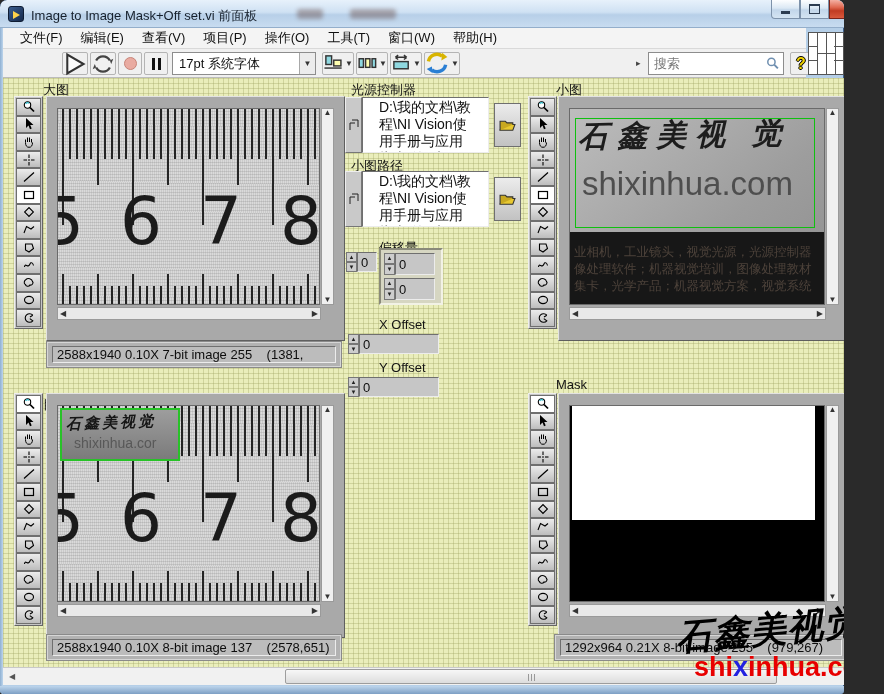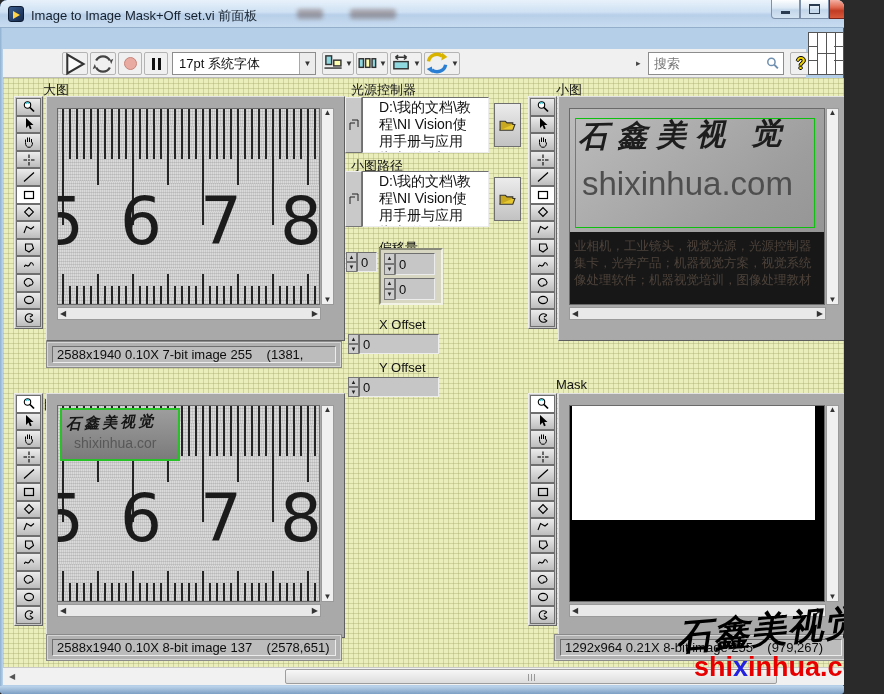--- a/index.html
+++ b/index.html
@@ -93,21 +93,21 @@
   .pasted-logo .cal{font-size:15px;font-style:italic;font-weight:bold;color:#161616;
     letter-spacing:3px;white-space:nowrap;margin:3px 0 0 4px;transform:rotate(-2deg);}
   .pasted-logo .url{font-size:14px;color:#585858;margin:3px 0 0 12px;white-space:nowrap;}
   
   .small-photo{position:absolute;inset:0;background:linear-gradient(140deg,#bdbdbd,#9d9d9d 60%,#8f8f8f);}
   .small-cal{position:absolute;left:8px;top:6px;font-size:30px;font-style:italic;font-weight:bold;
     color:#1d1d1d;letter-spacing:9px;white-space:nowrap;transform:rotate(-1deg);}
   .small-url{position:absolute;left:12px;top:56px;font-size:33px;color:#4e4e4e;white-space:nowrap;}
   .roi-rect{position:absolute;left:5px;top:9px;width:240px;height:110px;border:1px solid #10c010;}
   .small-band{position:absolute;left:0;right:0;bottom:0;height:72px;background:#171717;
-    color:#4d423a;font-size:12.5px;line-height:17px;padding:6px 0 0 4px;overflow:hidden;white-space:nowrap;}
+    color:#4d423a;font-size:12.5px;line-height:17px;padding:12px 0 0 4px;overflow:hidden;white-space:nowrap;}
   
   .mask-bg{position:absolute;inset:0;background:#000;}
   .mask-white{position:absolute;left:2px;top:0;width:243px;height:114px;background:#fff;}
   
   .status-box{position:absolute;height:27px;background:#b2b2b2;border:1px solid #8a8a8a;
     box-shadow:inset 0 0 0 1px #d6d6d6;padding:4px 5px;}
   .status-inner{width:100%;height:100%;background:#bcbcbc;border:1px solid;
     border-color:#6f6f6f #ececec #ececec #6f6f6f;display:flex;align-items:center;}
   .status-text{font-size:13px;color:#0d0d0d;white-space:pre;padding-left:4px;overflow:hidden;}
   
@@ -162,20 +162,30 @@
     <div class="title-text">Image to Image Mask+Off set.vi 前面板</div>
     <div class="smudge" style="left:297px;width:26px;"></div>
     <div class="smudge" style="left:350px;width:46px;"></div>
     <div class="caption-buttons">
       <div class="cap-btn min"></div>
       <div class="cap-btn max"></div>
       <div class="cap-btn close">x</div>
     </div>
   </div>
 
+  <div class="menubar" id="menubar">
+      <span class="menu-item">文件(F)</span>
+      <span class="menu-item">编辑(E)</span>
+      <span class="menu-item">查看(V)</span>
+      <span class="menu-item">项目(P)</span>
+      <span class="menu-item">操作(O)</span>
+      <span class="menu-item">工具(T)</span>
+      <span class="menu-item">窗口(W)</span>
+      <span class="menu-item">帮助(H)</span>
+    </div>
 
   <div class="toolbar">
     <div class="tb-btn" style="left:59px;width:26px;">
       <svg viewBox="0 0 14 14">
           <polygon points="2.5,1.5 2.5,12.5 12,7" fill="#fcfcfc" stroke="#333" stroke-width="1.2"></polygon>
         </svg>
     </div>
     <div class="tb-btn" style="left:87px;width:26px;">
       <svg viewBox="0 0 14 14" fill="none" stroke="#444" stroke-width="1.3">
         <path d="M3,5 A4.5,4.5 0 0 1 11,5"></path>
@@ -632,22 +642,22 @@
         </div>
     </div>
 
     <div class="img-frame" style="left:555px;top:18px;width:292px;height:245px;">
       <div class="img-canvas" style="width:256px;height:197px;">
         <div class="small-photo">
           <div class="small-cal">石鑫美视 觉</div>
           <div class="small-url">shixinhua.com</div>
           <div class="small-band">
             <div>业相机，工业镜头，视觉光源，光源控制器</div>
+            <div>像处理软件；机器视觉培训，图像处理教材</div>
             <div>集卡，光学产品；机器视觉方案，视觉系统</div>
-            <div>像处理软件；机器视觉培训，图像处理教材</div>
           </div>
         </div>
         <div class="roi-rect"></div>
       </div>
       <div class="img-vsb" style="left:267px;height:197px;">
         <span class="sb-arrow">▲</span>
           <span class="sb-arrow">▼</span>
       </div>
       <div class="img-hsb" style="top:210px;width:257px;">
         <span class="sb-arrow">◀</span>

